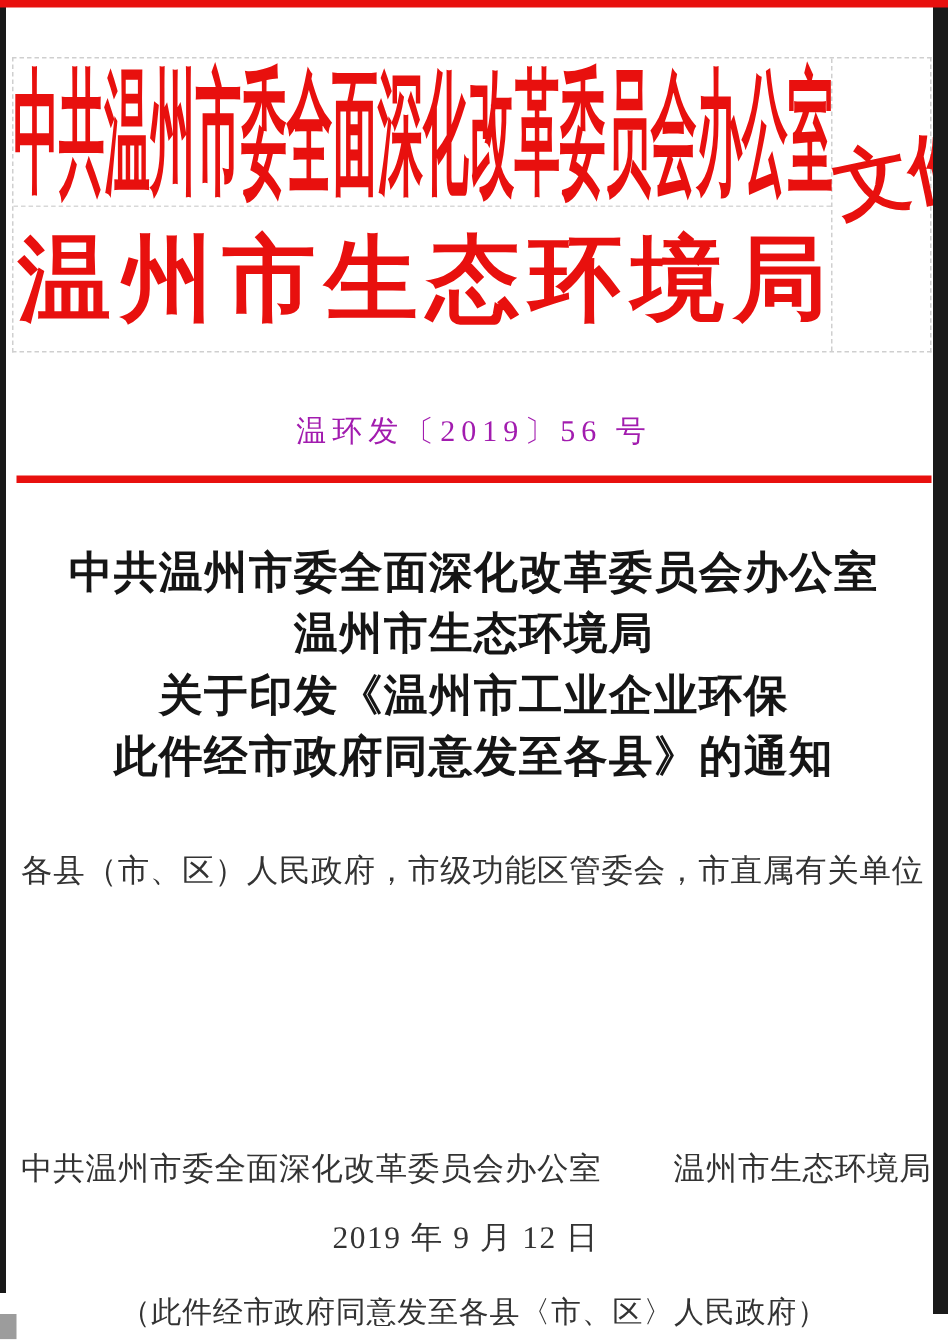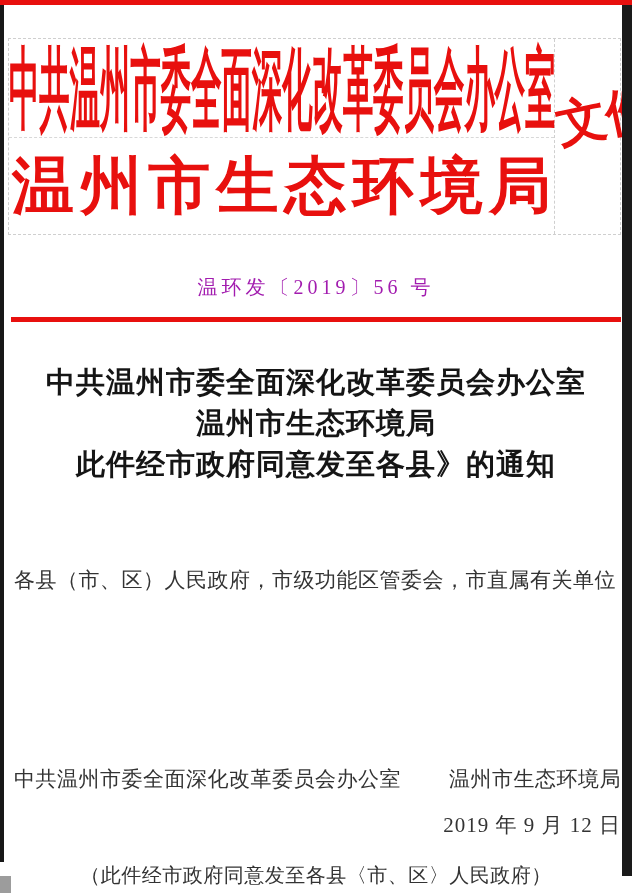--- a/index.html
+++ b/index.html
@@ -59,21 +59,21 @@
   .body-block{position:absolute;left:14px;top:560px;width:606px;font-size:21px;line-height:40px;}
   .salutation{margin:0;white-space:nowrap;letter-spacing:0.5px;}
   .paragraph{margin:0;text-indent:2em;letter-spacing:0.7px;}
 
   .signature-row{
     position:absolute;left:14px;top:764px;width:607px;
     display:flex;justify-content:space-between;
     font-size:21px;line-height:30px;letter-spacing:0.5px;
   }
   .date-line{
-    position:absolute;left:0;top:810px;width:621px;text-align:right;
+    position:absolute;left:0;top:810px;width:621px;text-align:center;
     font-size:21px;line-height:30px;letter-spacing:1px;
   }
   .footnote{
     position:absolute;left:0;top:860px;width:632px;text-align:center;
     font-size:20px;line-height:30px;letter-spacing:0.5px;
   }
 </style>
 </head>
 <body>
 
@@ -105,20 +105,21 @@
     </div>
   </div>
 
   <div class="doc-number">温环发〔2019〕56 号</div>
 
   <div class="red-rule"></div>
 
   <div class="doc-title">
     <div>中共温州市委全面深化改革委员会办公室</div>
     <div>温州市生态环境局</div>
+    <div>关于印发《温州市工业企业环保</div>
     <div>此件经市政府同意发至各县》的通知</div>
   </div>
 
   <div class="body-block">
     <p class="salutation">各县（市、区）人民政府，市级功能区管委会，市直属有关单位：</p>
   </div>
 
   <div class="signature-row">
     <span>中共温州市委全面深化改革委员会办公室</span>
     <span>温州市生态环境局</span>

